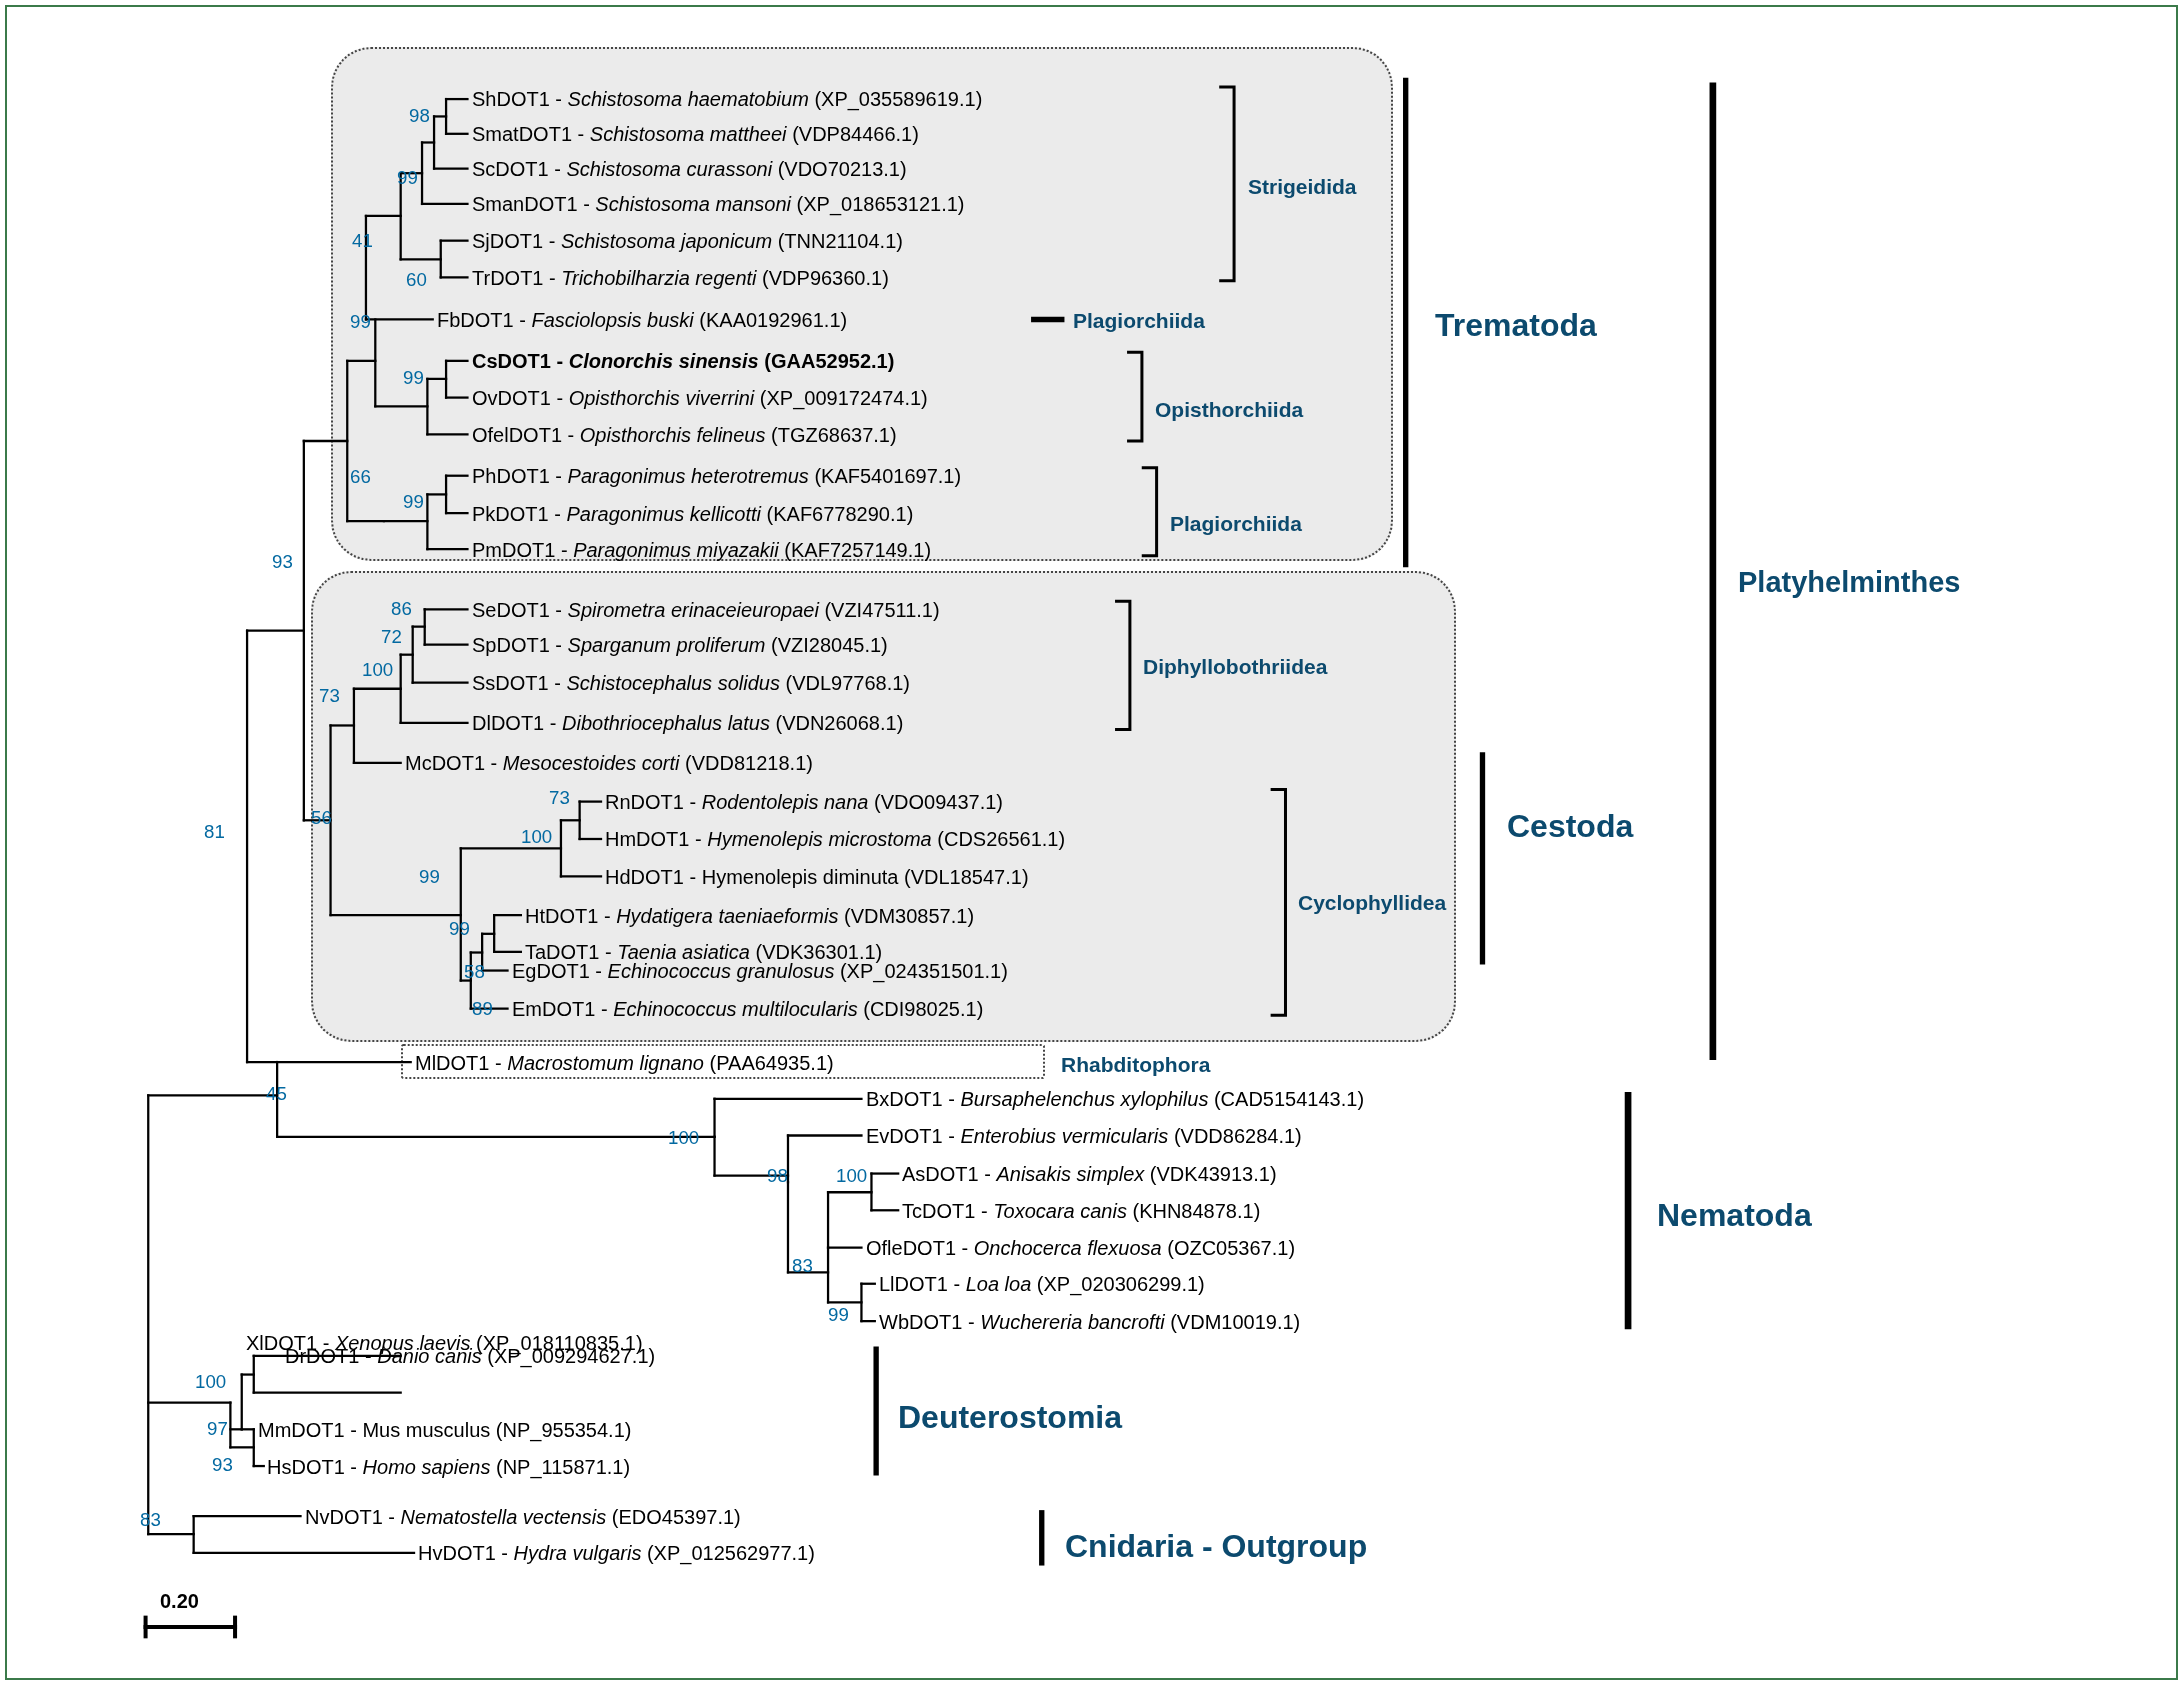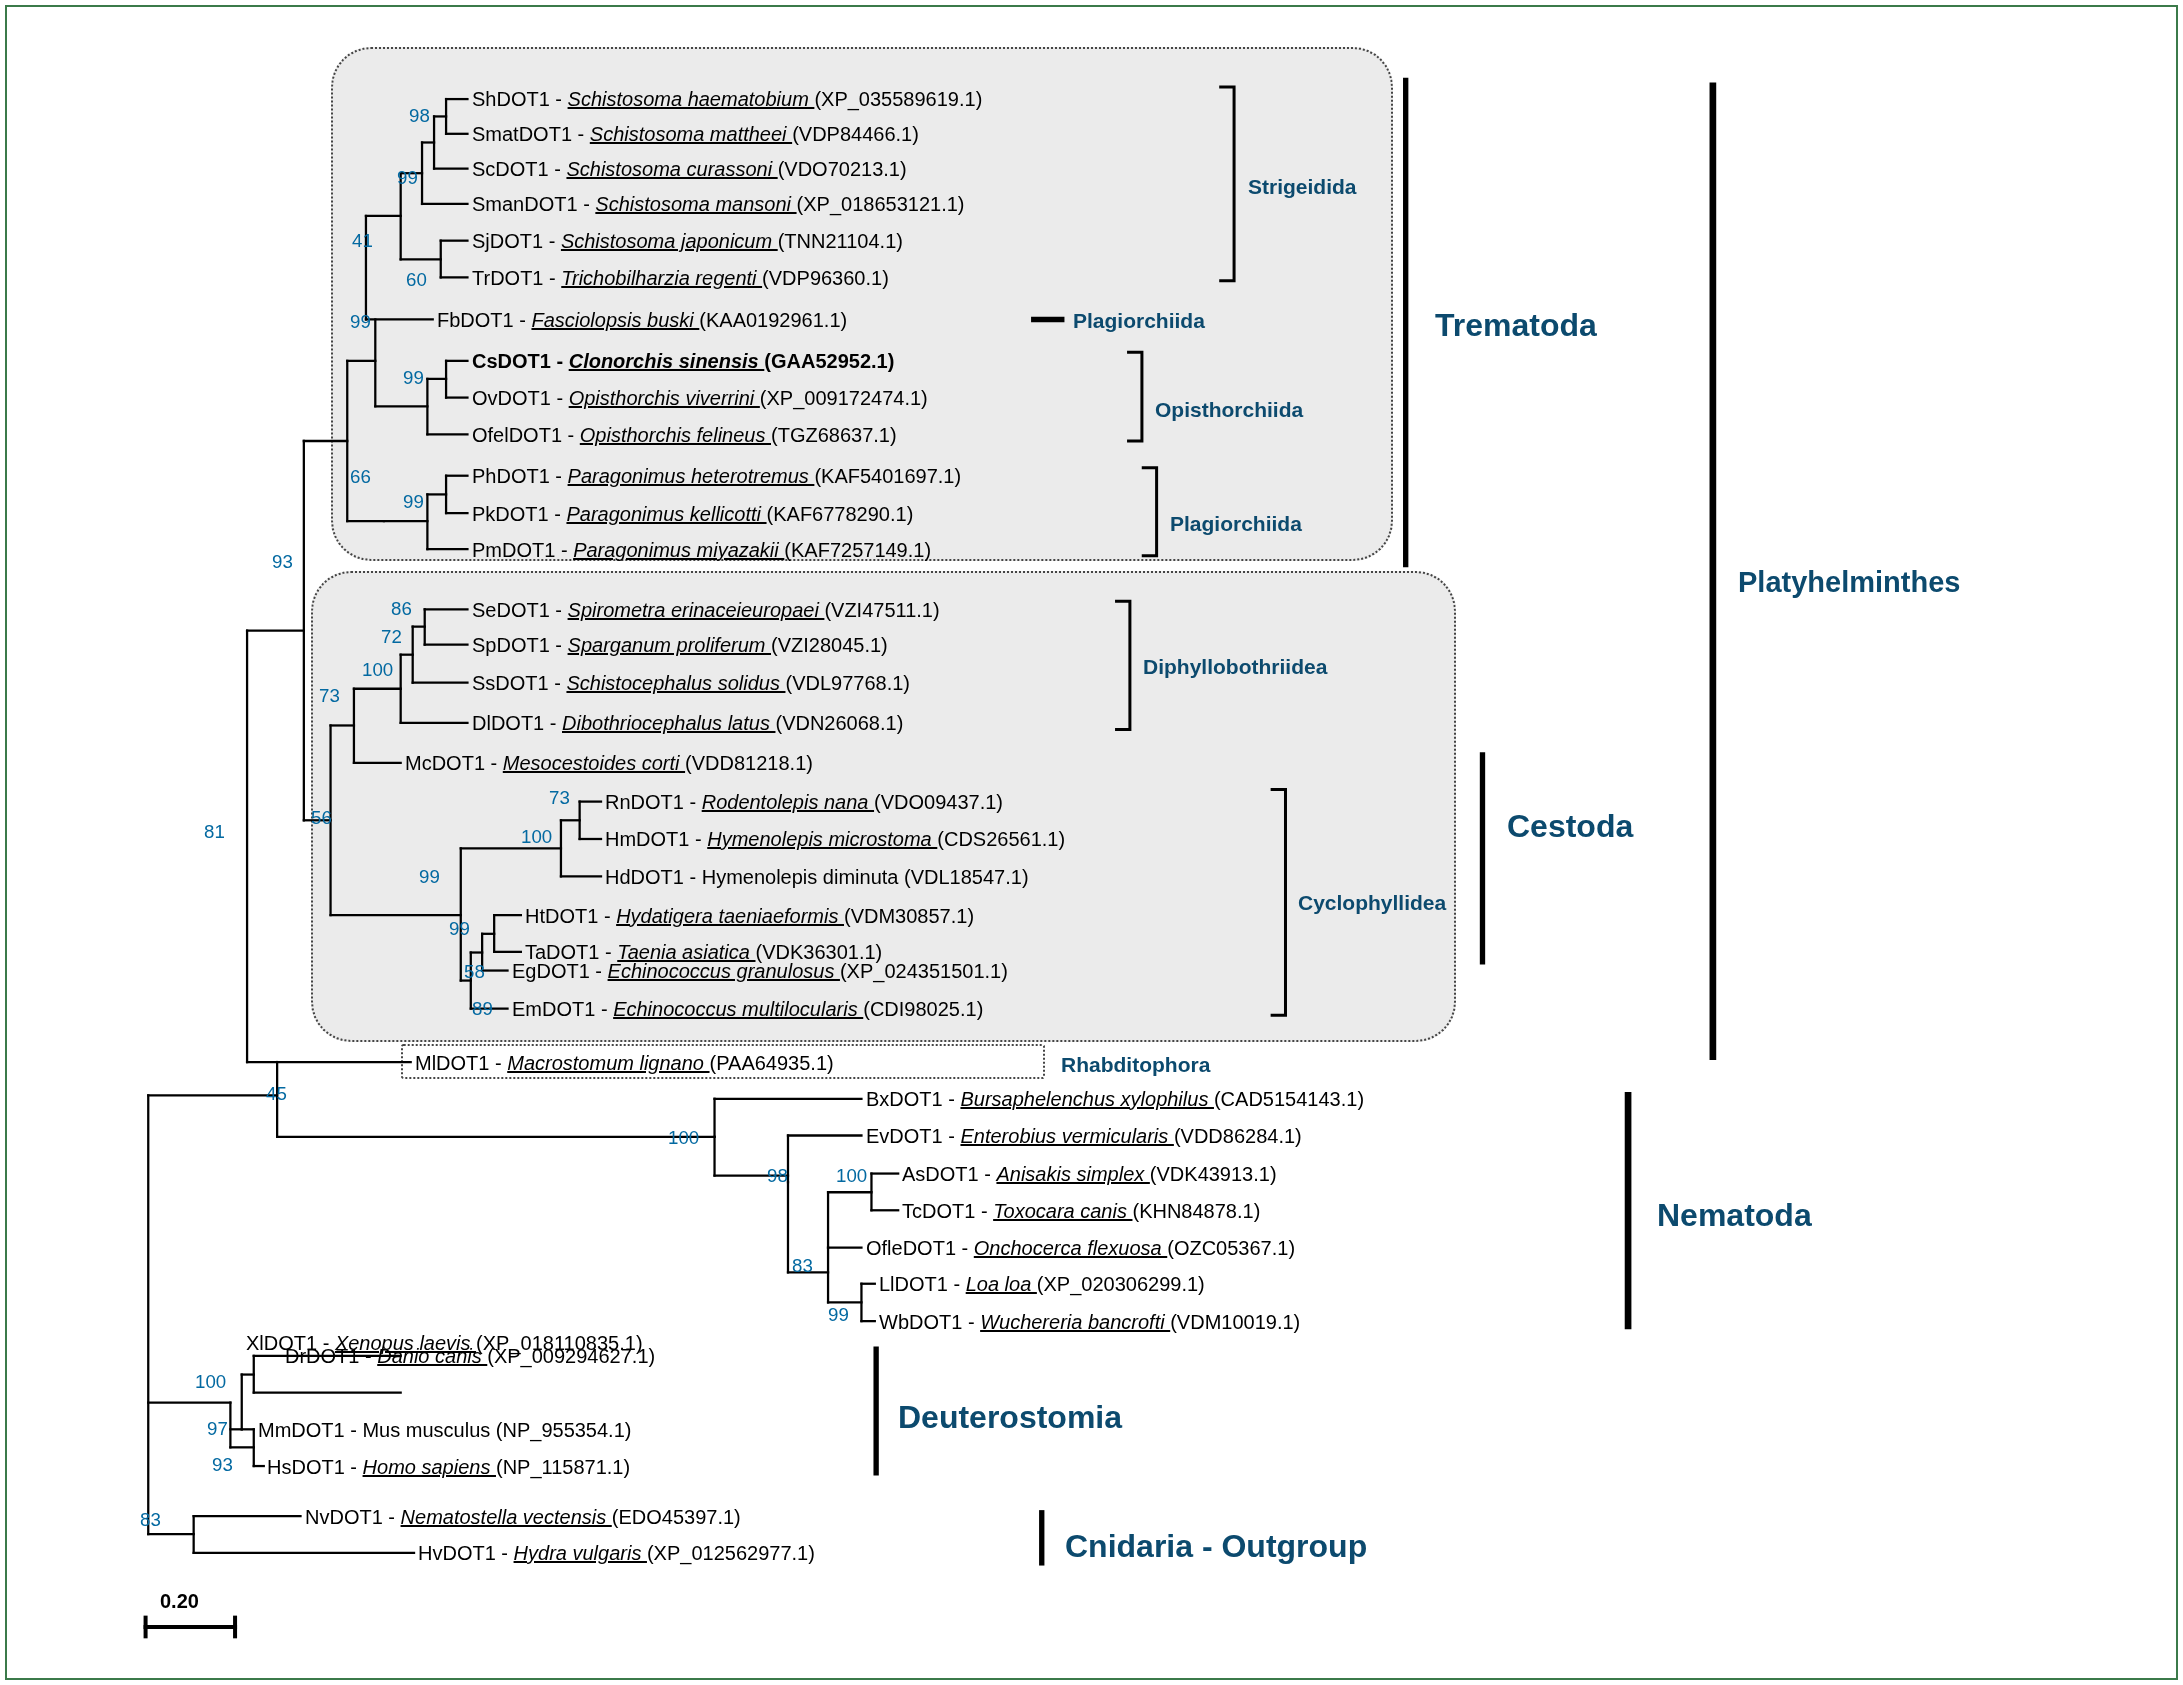--- a/index.html
+++ b/index.html
@@ -35,21 +35,21 @@
   }
   
   .taxon {
     position: absolute;
     white-space: nowrap;
     font-size: 20px;
     line-height: 20px;
     color: #000;
   }
   .taxon .code { font-style: normal; }
-  .taxon .sp   { font-style: italic; text-decoration: underline; }
+  .taxon .sp   { font-style: italic; }
   .taxon .acc  { font-style: normal; }
   .taxon.bold  { font-weight: bold; }
   .boot {
     position: absolute;
     font-size: 18.7px;
     line-height: 18.7px;
     color: #0369a1;
     white-space: nowrap;
   }
   .grouplabel {

